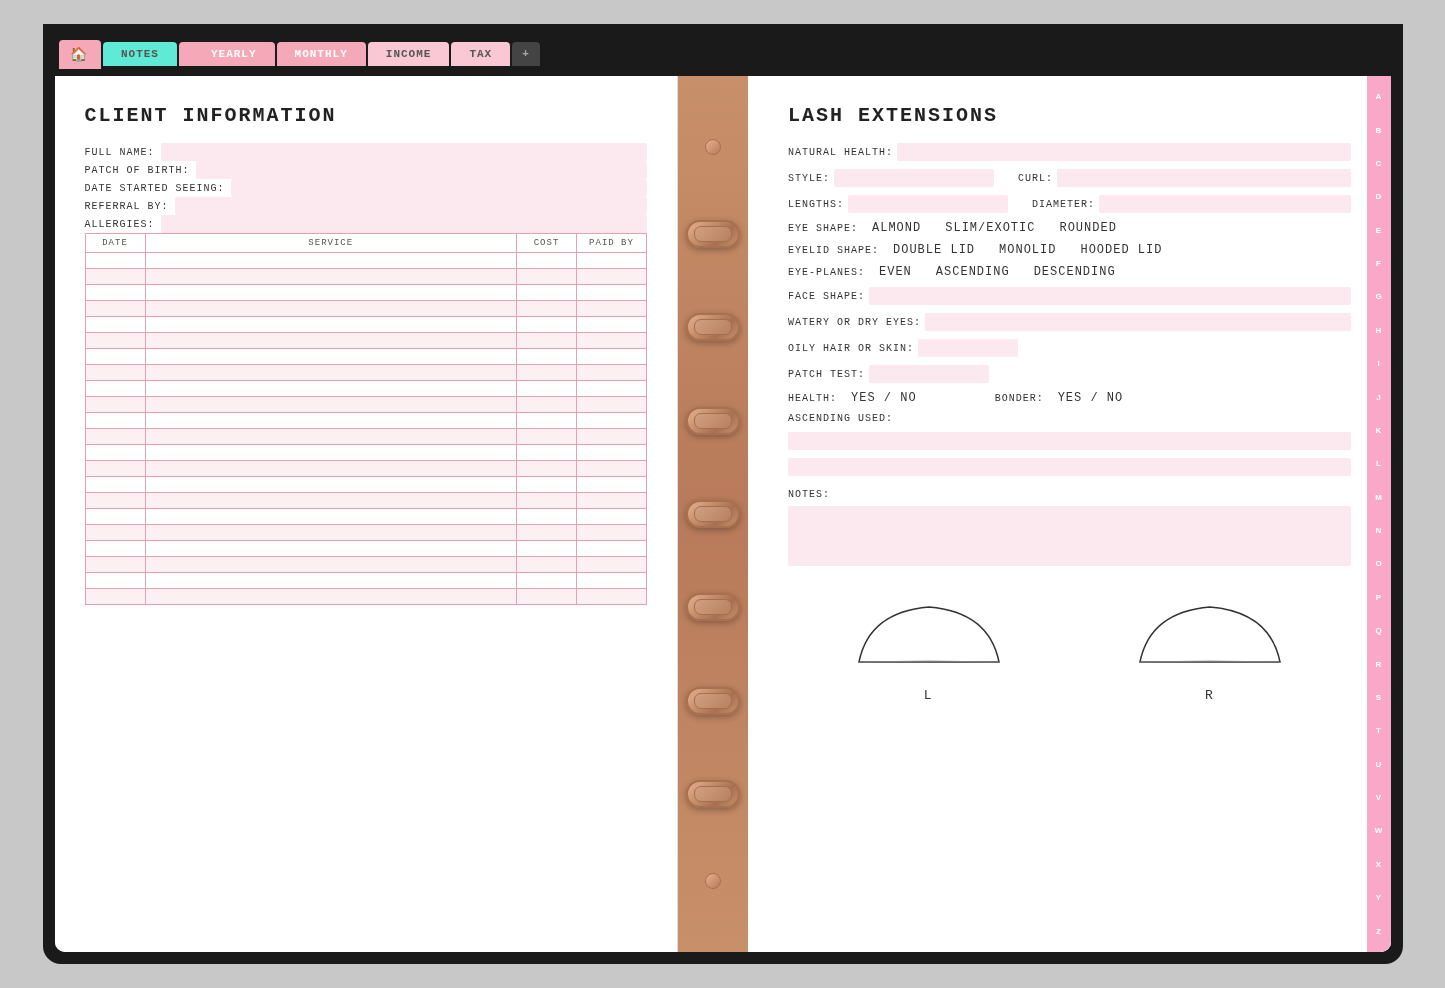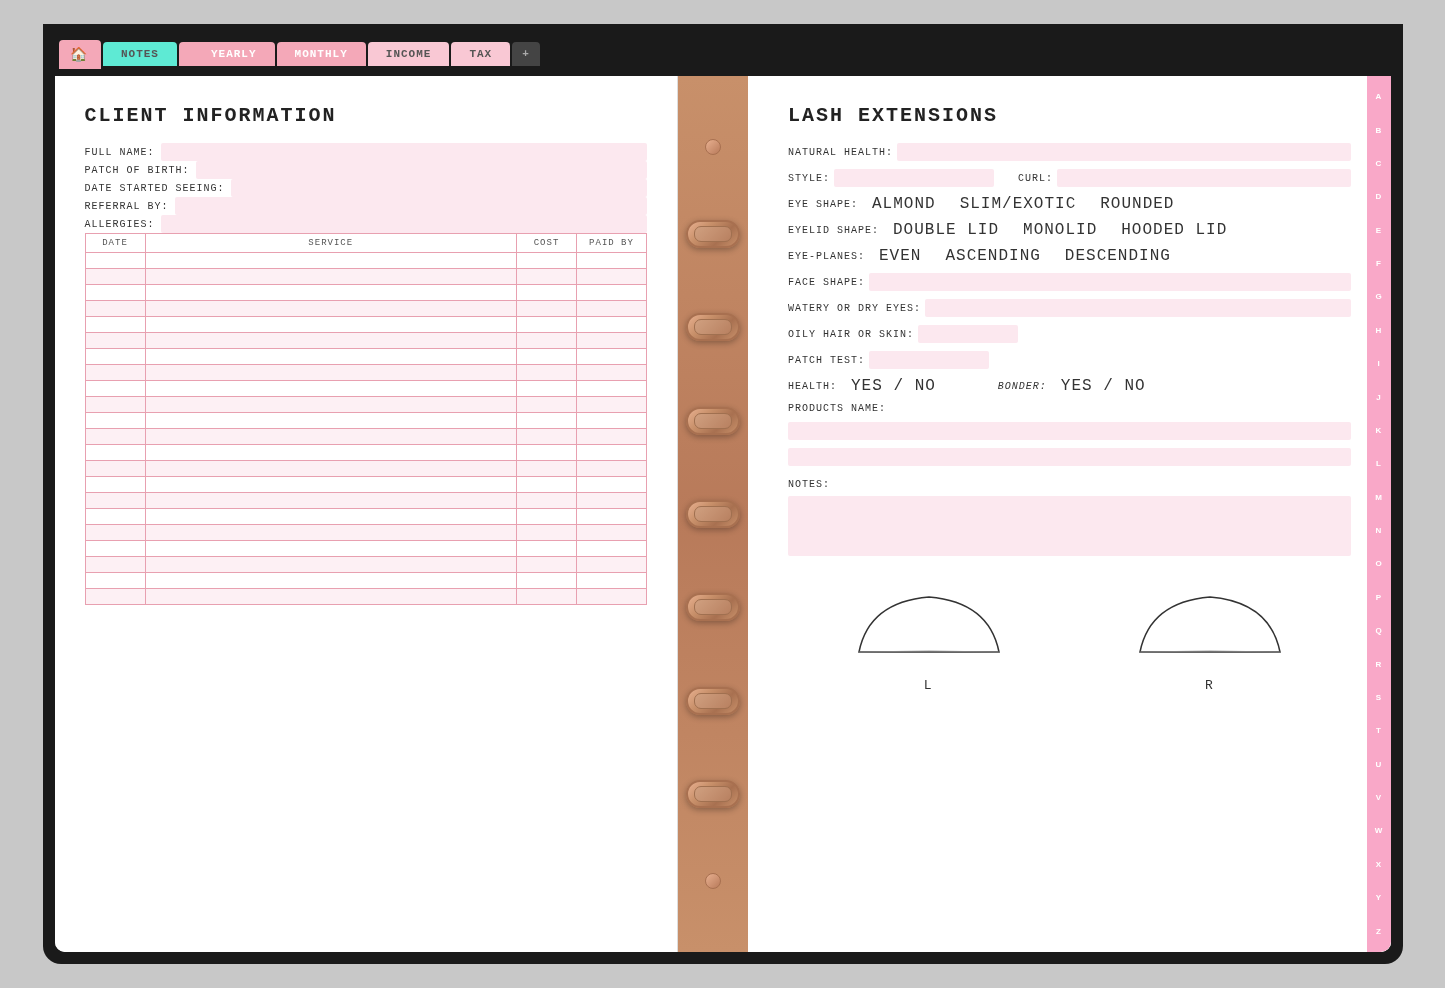--- a/index.html
+++ b/index.html
@@ -248,21 +248,21 @@
 
     .lash-field-sm {
       height: 18px;
       background: #fce8ef;
       border: none;
       border-radius: 2px;
       width: 120px;
     }
 
     .option-text {
-      font-size: 16px;
+      font-size: 12px;
       letter-spacing: 1px;
       color: #333;
       padding: 0 10px;
     }
 
     
     .notes-area {
       background: #fce8ef;
       height: 60px;
       width: 100%;
@@ -546,20 +546,26 @@
         <div class="lash-field"></div>
       </div>
 
       <div class="lash-row">
         <span class="lash-label">STYLE:</span>
         <div class="lash-field-sm" style="width:160px; margin-right:20px;"></div>
         <span class="lash-label">CURL:</span>
         <div class="lash-field" style="min-width:100px;"></div>
       </div>
 
+      <div class="lash-row">
+        <span class="lash-label">LENGTHS:</span>
+        <div class="lash-field-sm" style="width:160px; margin-right:20px;"></div>
+        <span class="lash-label">DIAMETER:</span>
+        <div class="lash-field" style="min-width:100px;"></div>
+      </div>
 
       <div class="lash-row">
         <span class="lash-label">EYE SHAPE:</span>
         <span class="option-text">ALMOND</span>
         <span class="option-text">SLIM/EXOTIC</span>
         <span class="option-text">ROUNDED</span>
       </div>
 
       <div class="lash-row">
         <span class="lash-label">EYELID SHAPE:</span>
@@ -591,26 +597,26 @@
       </div>
 
       <div class="lash-row">
         <span class="lash-label">PATCH TEST:</span>
         <div class="lash-field" style="width: 120px; flex: none;"></div>
       </div>
 
       <div class="lash-row">
         <span class="lash-label">HEALTH:</span>
         <span class="option-text">YES / NO</span>
-        <span class="lash-label" style="margin-left: 48px; font-style: italic;">BONDER:</span>
+        <span class="lash-label" style="margin-left: 64px;">BONDER:</span>
         <span class="option-text">YES / NO</span>
       </div>
 
       <div class="lash-row" style="flex-direction: column; align-items: flex-start;">
-        <span class="lash-label">PRODUCTS NAME:</span>
+        <span class="lash-label">ASCENDING USED:</span>
         <div class="products-field"></div>
         <div class="products-field" style="margin-top: 4px;"></div>
       </div>
 
       <div style="margin-top: 8px;">
         <span class="lash-label">NOTES:</span>
         <div class="notes-area"></div>
       </div>
 
       <div class="eye-diagrams">

